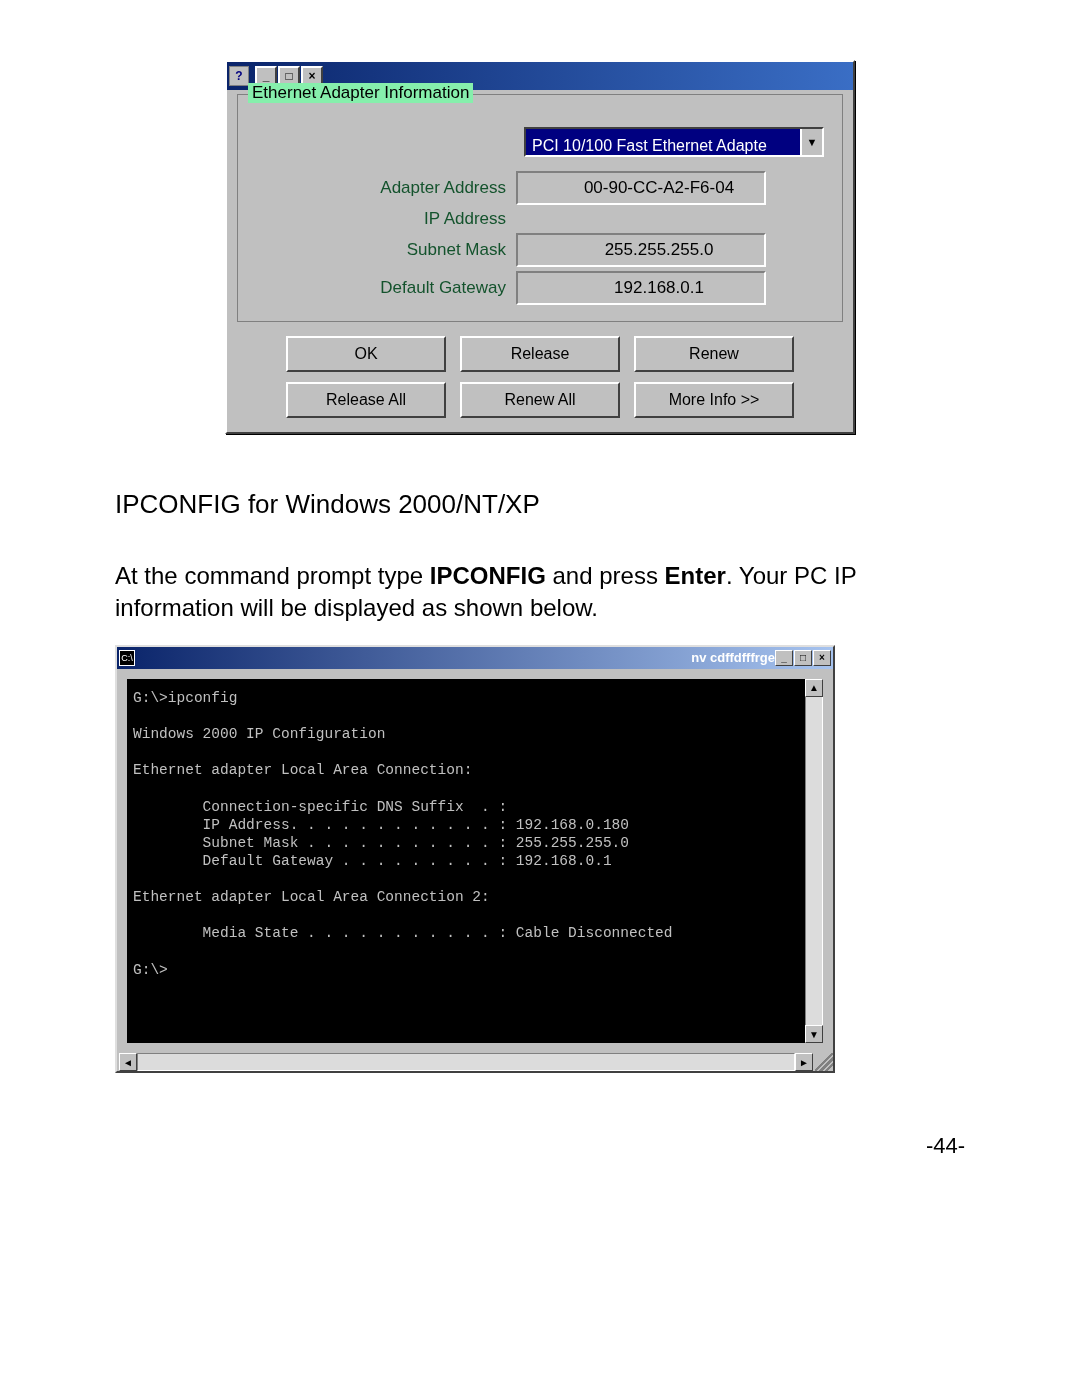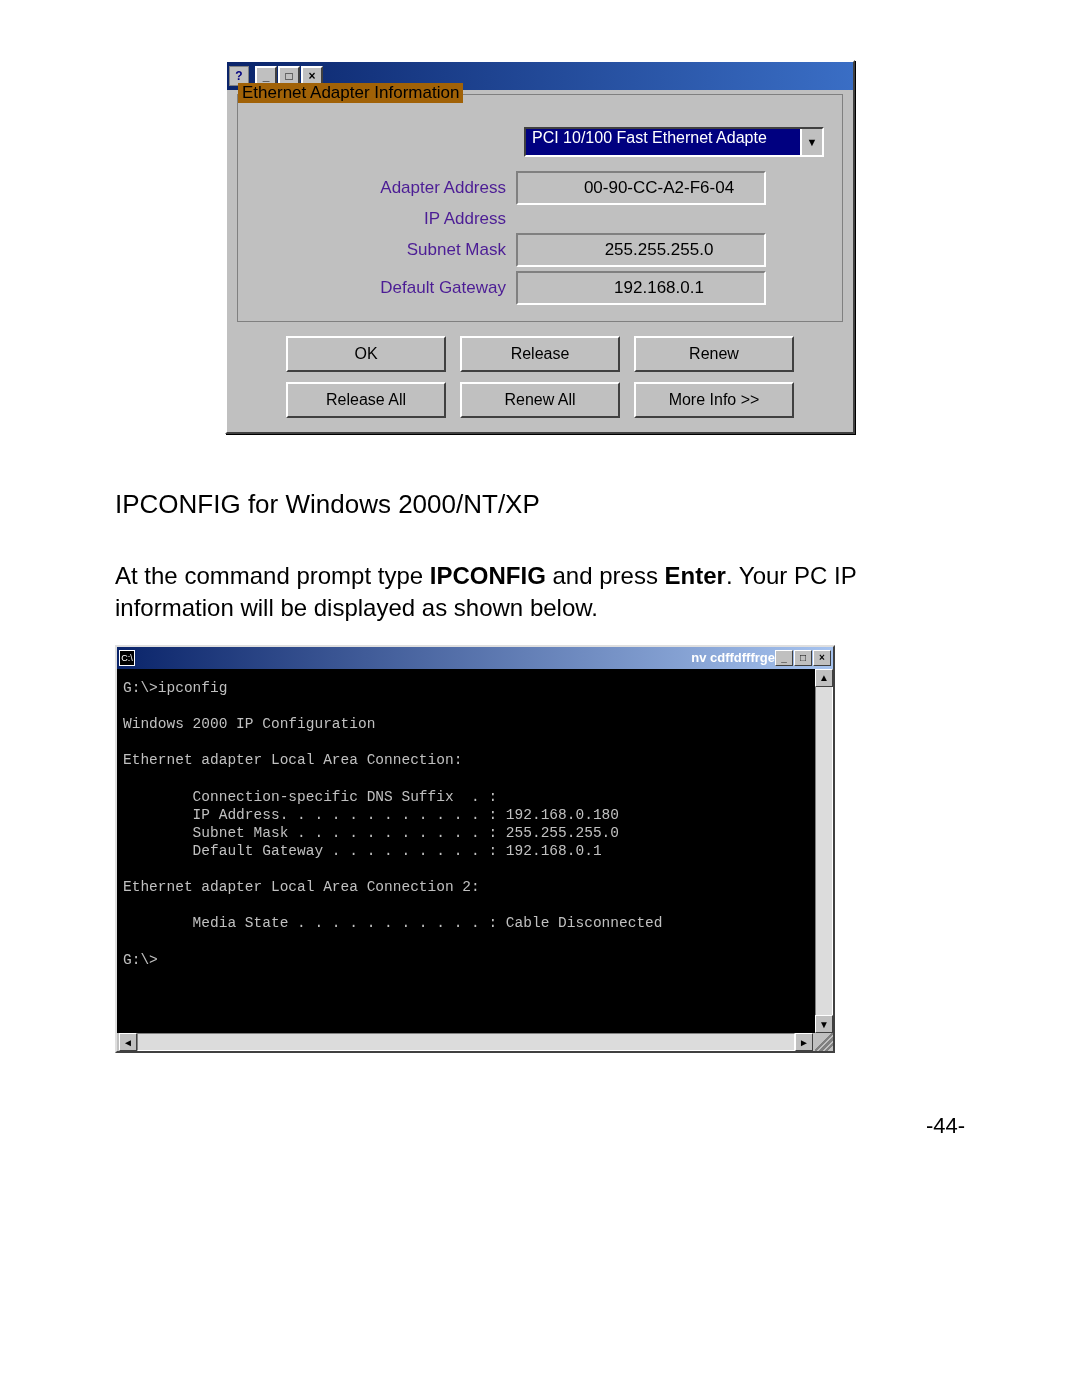--- a/index.html
+++ b/index.html
@@ -56,49 +56,49 @@
   }
   .win9x-client { padding: 4px 10px 14px 10px; }
   .groupbox {
     border: 1px solid #808080;
     border-top-color:#808080;
     position: relative;
     padding: 32px 18px 12px 18px;
     margin-bottom: 14px;
   }
   .groupbox .legend {
-    position:absolute; top:-12px; left:0;
-    background:#a16207;
+    position:absolute; top:-12px; left:10px;
+    background:#86efac;
     padding:0 4px;
     font-size:17px;
     color:#000;
   }
   .adapter-row {
     display:flex; justify-content:flex-end; margin-bottom:14px;
   }
   .combo {
     width: 300px; height: 30px;
     background:#000080; color:#fff;
     border:2px solid #404040;
     border-right-color:#fff; border-bottom-color:#fff;
-    display:flex; align-items:flex-start;
+    display:flex; align-items:flex-end;
     font-size:16px;
   }
   .combo .text { flex:1; padding:0 6px; white-space:nowrap; overflow:hidden;}
   .combo .drop {
     width:22px; height:100%;
     background:#c0c0c0;
     border-left:2px solid #fff;
     display:flex;align-items:center;justify-content:center;
     color:#000; font-size:11px;
   }
   .field-row { display:flex; align-items:center; margin: 4px 0; }
   .field-label {
     width: 260px; text-align:right; padding-right:10px;
-    font-size:17px; color:#4c1d95;
+    font-size:17px; color:#14532d;
   }
   .field-value {
     width: 250px; height:34px;
     background:#c0c0c0;
     border:2px solid #808080;
     border-right-color:#fff; border-bottom-color:#fff;
     display:flex; align-items:center; justify-content:center;
     font-size:17px;
     padding-left:36px;
   }
@@ -162,21 +162,21 @@
     background:#c0c0c0;
     border:1px solid #fff;
     border-right-color:#404040;border-bottom-color:#404040;
     font-size:10px;font-weight:bold;
     display:flex;align-items:center;justify-content:center;
     cursor:default;
   }
   .cmd-body {
     display:flex;
     background:#c0c0c0;
-    padding:0;
+    padding:10px;
     border-radius:15px;
   }
   .cmd-content {
     flex:1;
     background:#000;
     color:#c0c0c0;
     font-family: "Lucida Console","Courier New",monospace;
     font-size:14.5px;
     line-height:1.25;
     padding: 10px 6px 10px 6px;

